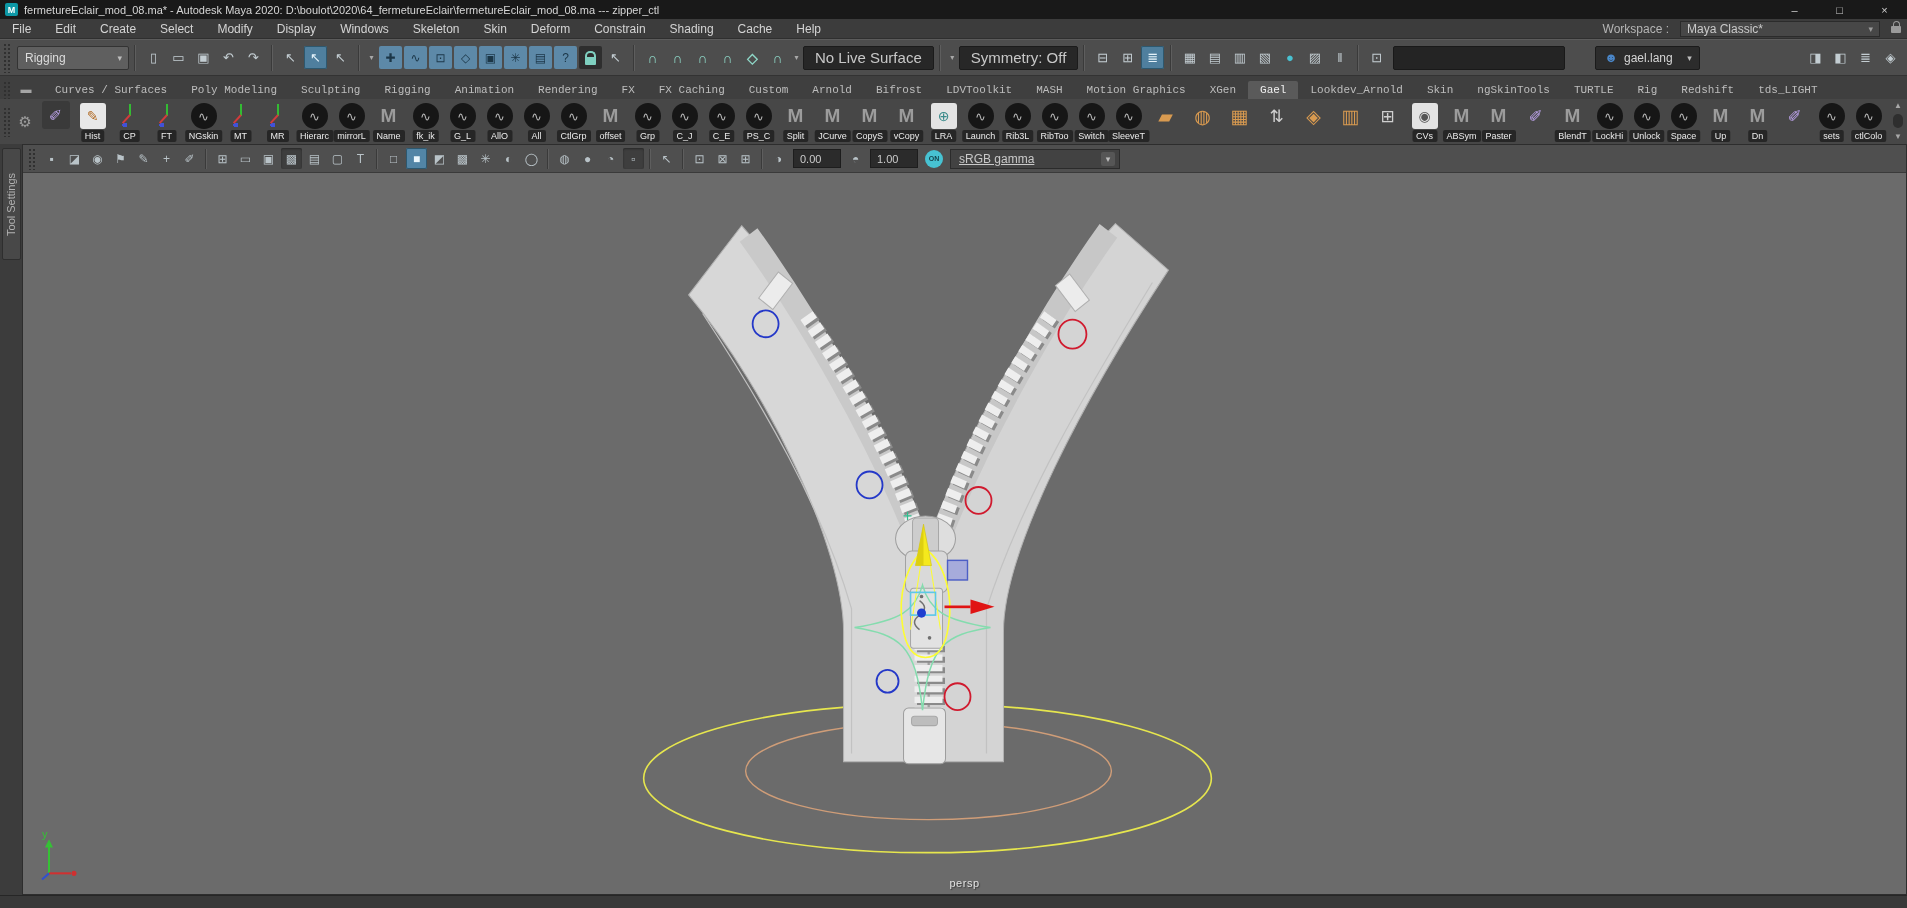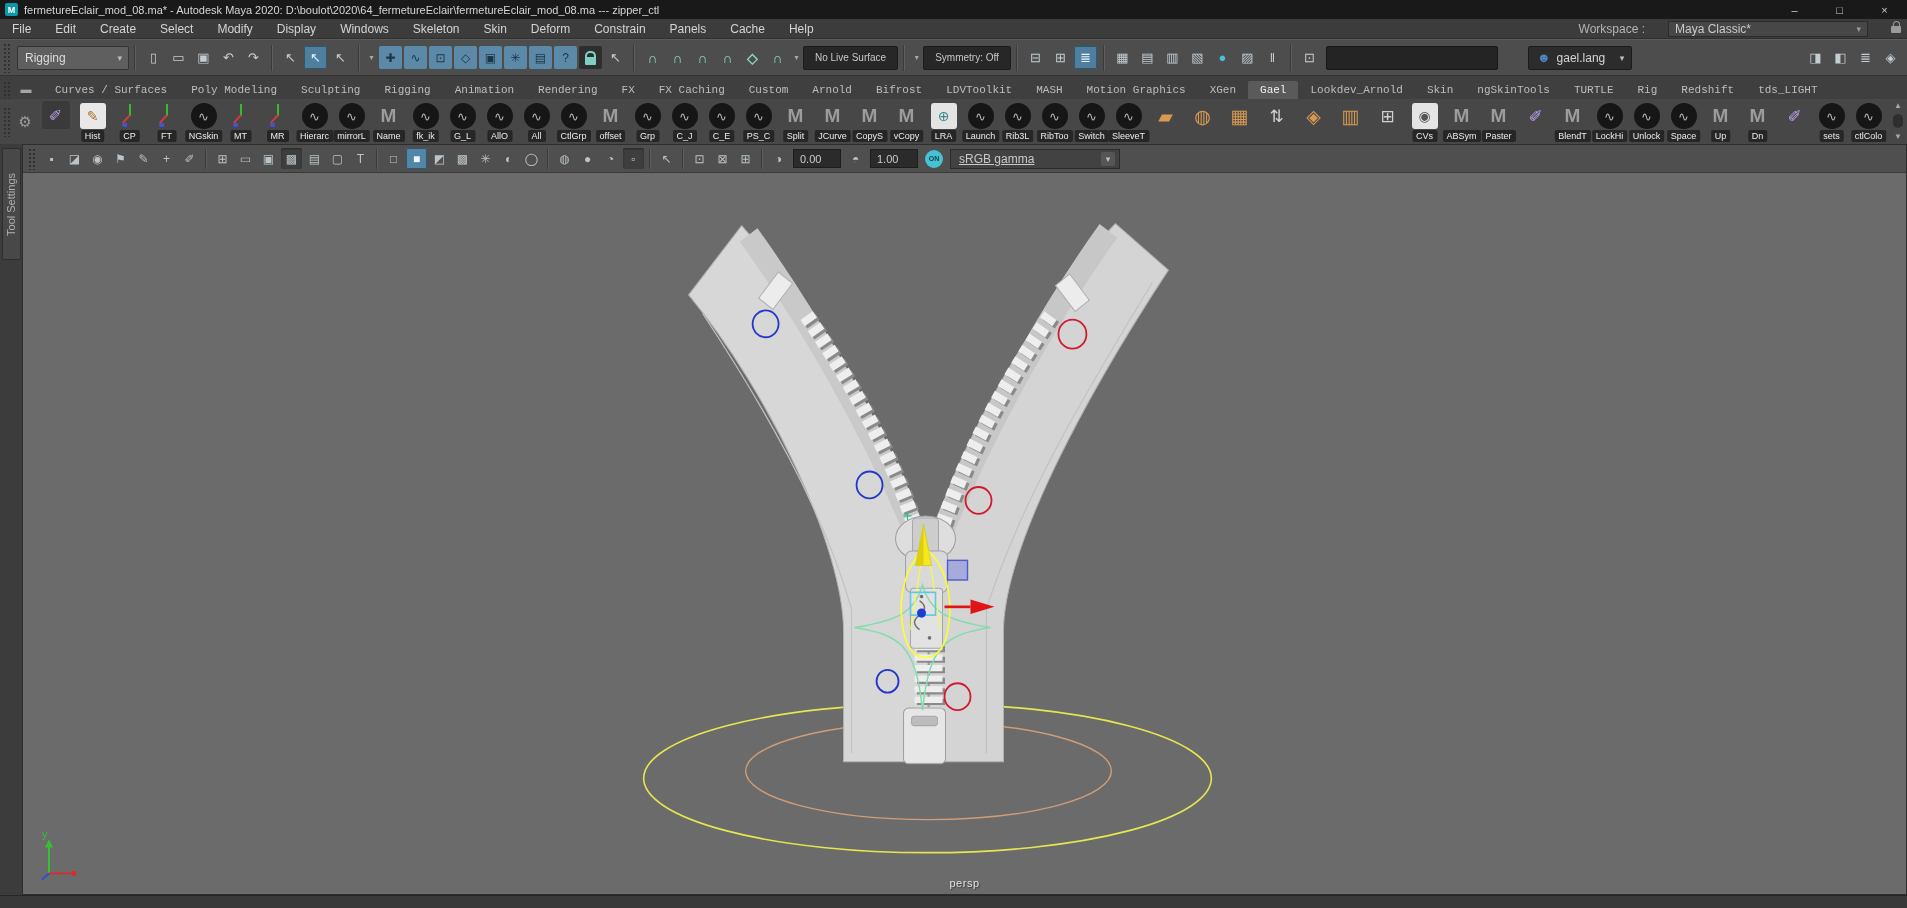--- a/index.html
+++ b/index.html
@@ -12,21 +12,21 @@
   .maya-logo { width:13px; height:13px; background:#0d98a6; color:#fff; font-size:9px; font-weight:bold;
     display:flex; align-items:center; justify-content:center; border-radius:2px; margin:0 6px 0 5px; }
   .title-text { font-size:11px; white-space:nowrap; }
   .win-controls { margin-left:auto; display:flex; height:100%; }
   .win-btn { width:45px; height:100%; display:flex; align-items:center; justify-content:center;
     color:#cfcfcf; font-size:11px; }
 
   
   .menubar { height:20px; background:#3c3c3c; display:flex; align-items:center; flex:0 0 auto; border-bottom:1px solid #2f2f2f; }
   .menu-item { padding:0 12px; font-size:12px; color:#d4d4d4; height:100%; display:flex; align-items:center; }
-  .workspace { margin-left:auto; display:flex; align-items:center; gap:23px; padding-right:6px; }
+  .workspace { margin-left:auto; display:flex; align-items:center; gap:11px; padding-right:6px; }
   .workspace-label { font-size:12px; color:#b5b5b5; }
   .workspace-select { width:200px; height:16px; background:#474747; border:1px solid #2b2b2b; color:#c9c9c9;
     font-size:12px; display:flex; align-items:center; padding:0 6px; }
   .workspace-select .caret { margin-left:auto; font-size:9px; color:#9a9a9a; }
   .css-lock { width:10px; height:10px; position:relative; }
   .css-lock::before { content:""; position:absolute; left:2px; top:-3px; width:5px; height:4px;
     border:1.5px solid #9a9a9a; border-bottom:none; border-radius:4px 4px 0 0; }
   .css-lock::after { content:""; position:absolute; left:0; top:2px; width:10px; height:7px; background:#9a9a9a; border-radius:1px; }
 
   
@@ -44,21 +44,21 @@
   .t-icon.teal { color:#49c2d2; }
   .t-icon.lockdark { background:#2e2e2e; flex-direction:column; }
   .t-icon.lockdark .sl-glyph::before { content:""; display:block; width:7px; height:5px; margin:0 auto;
     border:2px solid #7fd0c0; border-bottom:none; border-radius:5px 5px 0 0; }
   .t-icon.lockdark .sl-glyph::after { content:""; display:block; width:11px; height:8px; margin:-1px auto 0;
     background:#7fd0c0; border-radius:1px; }
   .t-dropdown { background:#5f5f5f; border:1px solid #333; height:24px; min-width:112px; color:#dcdcdc;
     font-size:12px; padding:0 7px; border-radius:2px; justify-content:flex-start; position:relative; margin-left:2px; }
   .t-dropdown::after { content:"▾"; position:absolute; right:6px; font-size:9px; color:#bdbdbd; }
   .t-field { background:#272727; border:1px solid #1b1b1b; height:24px; padding:0 11px; color:#c8c8c8;
-    font-size:10px; border-radius:2px; white-space:nowrap; }
+    font-size:15px; border-radius:2px; white-space:nowrap; }
   .t-input { background:#242424; border:1px solid #191919; height:24px; width:172px; border-radius:2px; margin:0 4px; }
   .t-user { background:#2c2c2c; border:1px solid #1b1b1b; height:24px; padding:0 8px; color:#d5d5d5;
     font-size:12px; gap:6px; border-radius:2px; position:relative; padding-right:26px; }
   .t-user .sl-glyph { color:#4a86c8; font-size:13px; }
   .t-user::after { content:"▾"; position:absolute; right:7px; font-size:9px; color:#bdbdbd; }
   .t-gap { width:26px; } .t-gap2 { flex:1 1 auto; }
 
   
   .shelftabs { height:23px; background:#3f3f3f; display:flex; align-items:flex-end; flex:0 0 auto; }
   .tabs-menu-icon { width:18px; height:16px; color:#a5a5a5; font-size:11px; display:flex; align-items:center;
@@ -164,21 +164,21 @@
       <div class="menu-item">Windows</div>
 
       <div class="menu-item">Skeleton</div>
 
       <div class="menu-item">Skin</div>
 
       <div class="menu-item">Deform</div>
 
       <div class="menu-item">Constrain</div>
 
-      <div class="menu-item">Panels</div>
+      <div class="menu-item">Shading</div>
 
       <div class="menu-item">Cache</div>
 
       <div class="menu-item">Help</div>
 
     <div class="workspace">
       <span class="workspace-label">Workspace :</span>
       <div class="workspace-select">
         <span>Maya Classic*</span>
         <span class="caret">▾</span>

